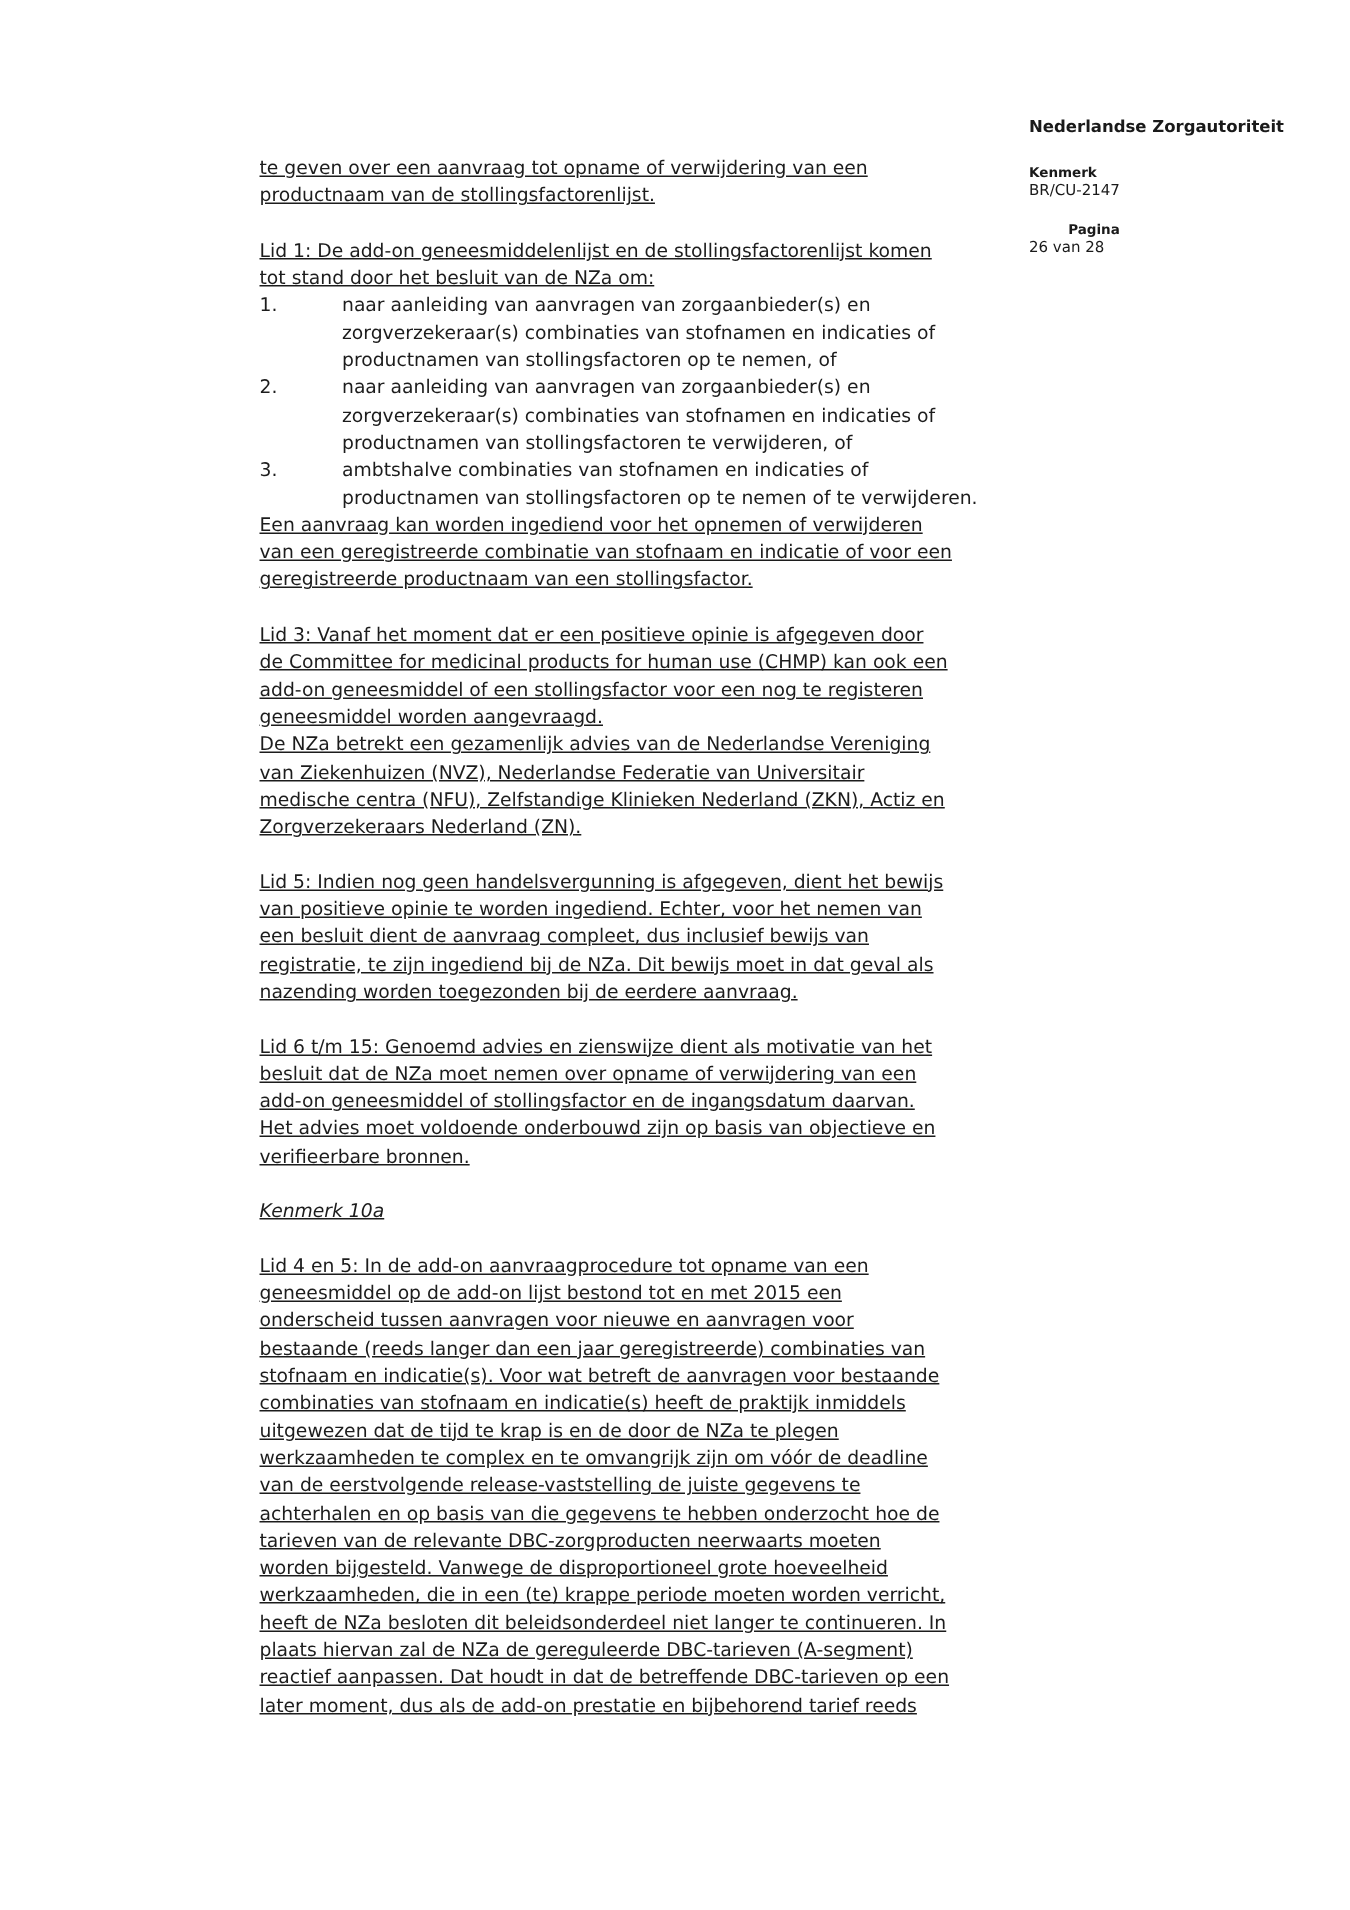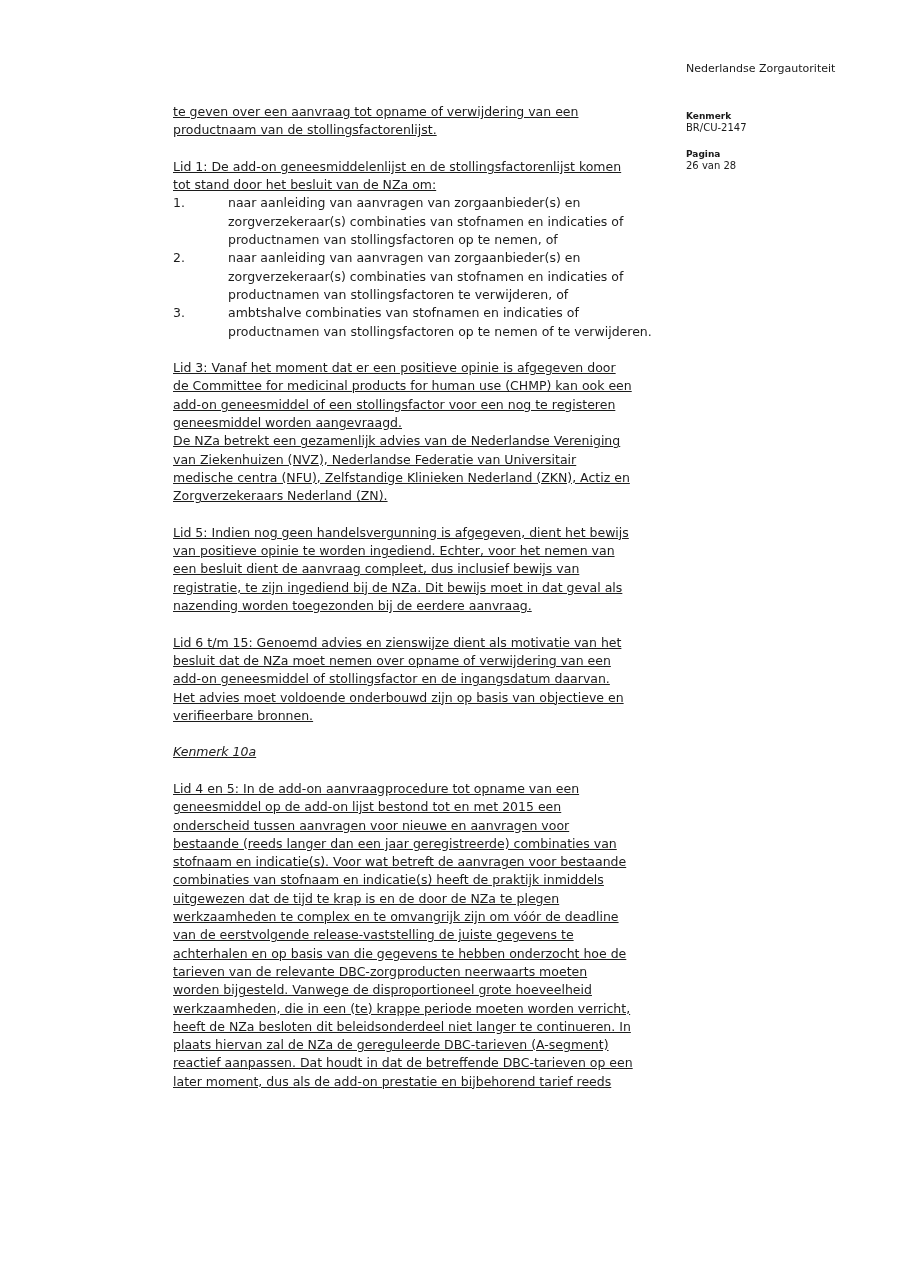--- a/index.html
+++ b/index.html
@@ -6,39 +6,40 @@
   body{background:#ffffff;font-family:"DejaVu Sans","Liberation Sans",sans-serif;}
   .page{
     position:relative;
     width:900px;height:1273px;
     background:#ffffff;
     overflow:hidden;
     color:#1f1f1f;
   }
   .brand{
     position:absolute;
-    left:686px;top:62px;
+    left:686px;top:78px;
     font-size:11px;
-    font-weight:normal;
+    font-weight:bold;
     white-space:nowrap;
     color:#1a1a1a;
   }
   .meta{
     position:absolute;
     left:686px;top:110px;
     font-size:10px;
     line-height:12px;
     color:#1a1a1a;
   }
   .meta-label{
     font-weight:bold;
     font-size:9px;
   }
   .meta-label.second{
     margin-top:14px;
+    text-align:right;
   }
   .meta-value{
     font-size:10px;
   }
   .doc-body{
     position:absolute;
     left:173px;top:103px;
     width:512px;
     font-size:12.5px;
     line-height:18.3px;
@@ -91,20 +92,23 @@
       <div class="block gap">Lid 1: De add-on geneesmiddelenlijst en de stollingsfactorenlijst komen
 tot stand door het besluit van de NZa om:</div>
       <div class="block li"><span class="li-num">1.</span><span class="li-text">naar aanleiding van aanvragen van zorgaanbieder(s) en
 zorgverzekeraar(s) combinaties van stofnamen en indicaties of
 productnamen van stollingsfactoren op te nemen, of</span></div>
       <div class="block li"><span class="li-num">2.</span><span class="li-text">naar aanleiding van aanvragen van zorgaanbieder(s) en
 zorgverzekeraar(s) combinaties van stofnamen en indicaties of
 productnamen van stollingsfactoren te verwijderen, of</span></div>
       <div class="block li"><span class="li-num">3.</span><span class="li-text">ambtshalve combinaties van stofnamen en indicaties of
 productnamen van stollingsfactoren op te nemen of te verwijderen.</span></div>
+      <div class="block">Een aanvraag kan worden ingediend voor het opnemen of verwijderen
+van een geregistreerde combinatie van stofnaam en indicatie of voor een
+geregistreerde productnaam van een stollingsfactor.</div>
       <div class="block gap">Lid 3: Vanaf het moment dat er een positieve opinie is afgegeven door
 de Committee for medicinal products for human use (CHMP) kan ook een
 add-on geneesmiddel of een stollingsfactor voor een nog te registeren
 geneesmiddel worden aangevraagd.
 De NZa betrekt een gezamenlijk advies van de Nederlandse Vereniging
 van Ziekenhuizen (NVZ), Nederlandse Federatie van Universitair
 medische centra (NFU), Zelfstandige Klinieken Nederland (ZKN), Actiz en
 Zorgverzekeraars Nederland (ZN).</div>
       <div class="block gap">Lid 5: Indien nog geen handelsvergunning is afgegeven, dient het bewijs
 van positieve opinie te worden ingediend. Echter, voor het nemen van

